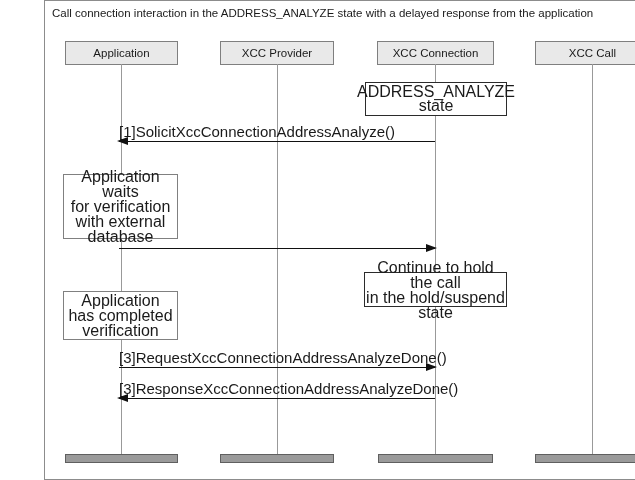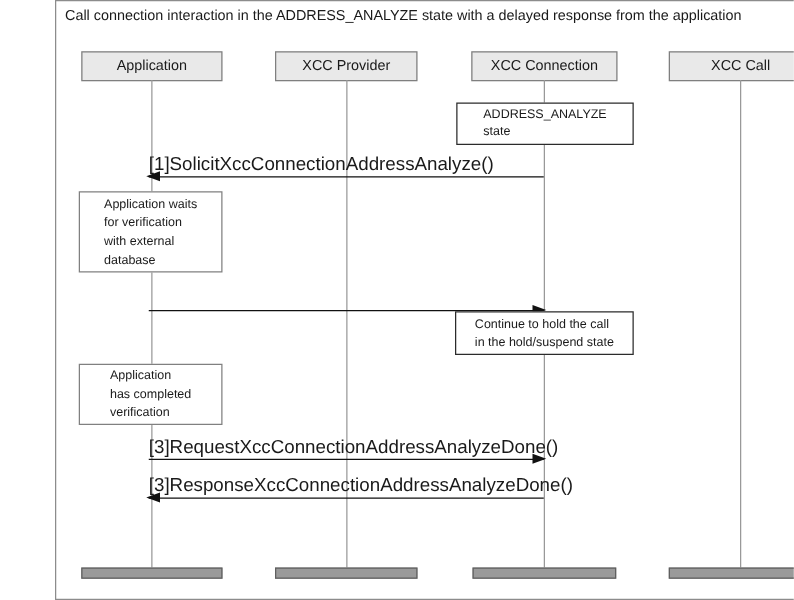--- a/index.html
+++ b/index.html
@@ -22,21 +22,21 @@
     display:flex; align-items:center; justify-content:center;
     font-size:11.5px;
   }
   .lifeline{
     position:absolute; top:63px; height:390px; width:1px;
     background:var(--lifeline);
   }
   .notebox{
     position:absolute; background:#fff; border:1px solid var(--note-border);
     display:flex; align-items:center; justify-content:center;
-    font-size:10px; line-height:15px; white-space:pre-line;
+    text-align:center; font-size:16px; line-height:15px; white-space:pre-line;
   }
   .notebox.dark{ border-color:#2b2b2b; }
   .msg-label{
     position:absolute; left:74px; width:316px; 
     font-size:15px; line-height:13px; white-space:nowrap;
   }
   .msg-line{
     position:absolute; left:74px; width:316px; height:1px; background:var(--line);
   }
   .head{ position:absolute; width:0; height:0; top:-4px;
@@ -71,30 +71,30 @@
   <div class="lifeline" style="left:547px"></div>
 
   <div class="notebox dark" style="left:320px;top:81px;width:140px;height:32px;line-height:14px">ADDRESS_ANALYZE
 state</div>
 
   <div class="msg-label" style="top:124px">[1]SolicitXccConnectionAddressAnalyze()</div>
   <div class="msg-line" style="top:140px">
     <span class="head left"></span>
   </div>
 
-  <div class="notebox" style="left:18px;top:152px;width:113px;height:63px">Application waits
+  <div class="notebox" style="left:18px;top:173px;width:113px;height:63px">Application waits
 for verification
 with external
 database</div>
 
   <div class="msg-line" style="top:247px">
     <span class="head right"></span>
   </div>
 
-  <div class="notebox dark" style="left:319px;top:248px;width:141px;height:33px">Continue to hold the call
+  <div class="notebox dark" style="left:319px;top:271px;width:141px;height:33px">Continue to hold the call
 in the hold/suspend state</div>
 
   <div class="notebox" style="left:18px;top:290px;width:113px;height:47px">Application
 has completed
 verification</div>
 
   <div class="msg-label" style="top:350px">[3]RequestXccConnectionAddressAnalyzeDone()</div>
   <div class="msg-line" style="top:366px">
     <span class="head right"></span>
   </div>

